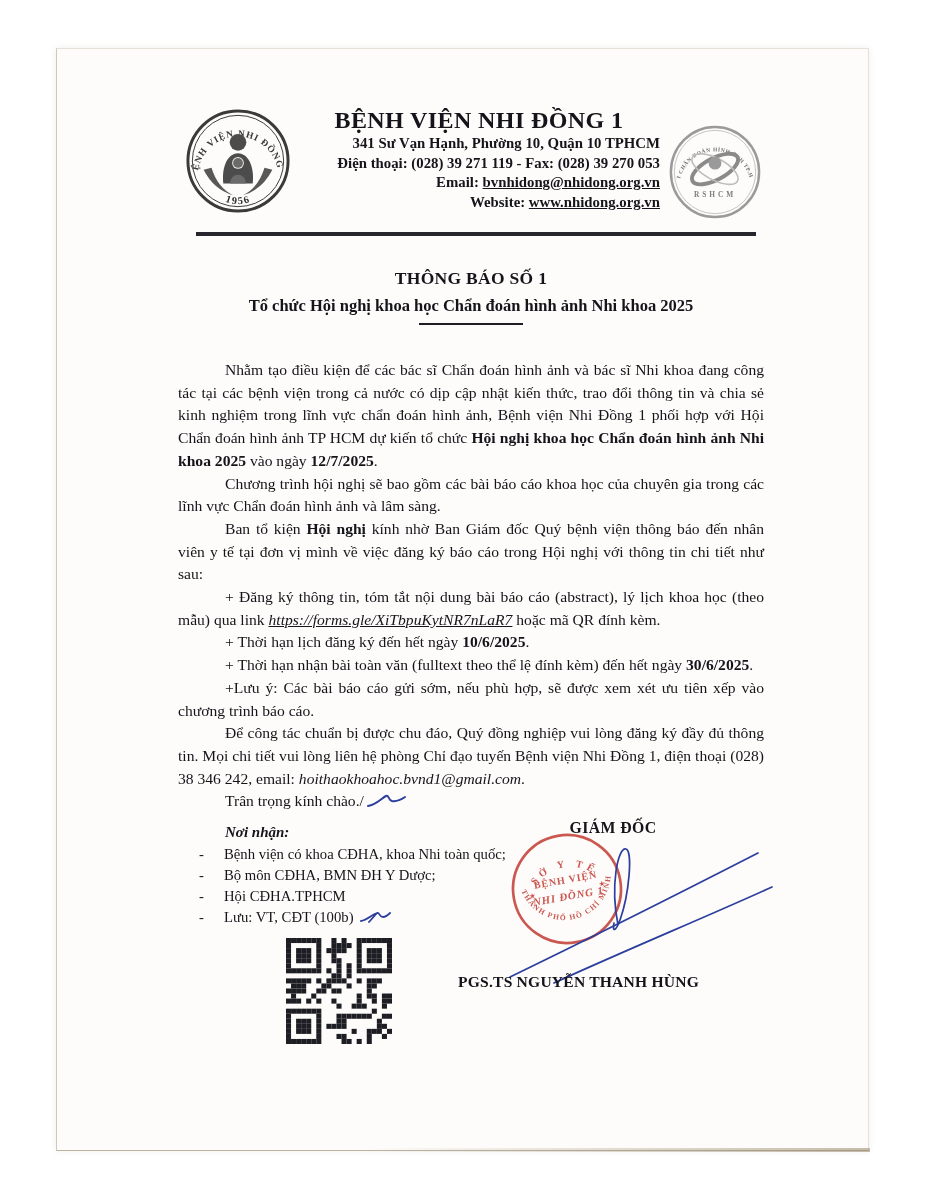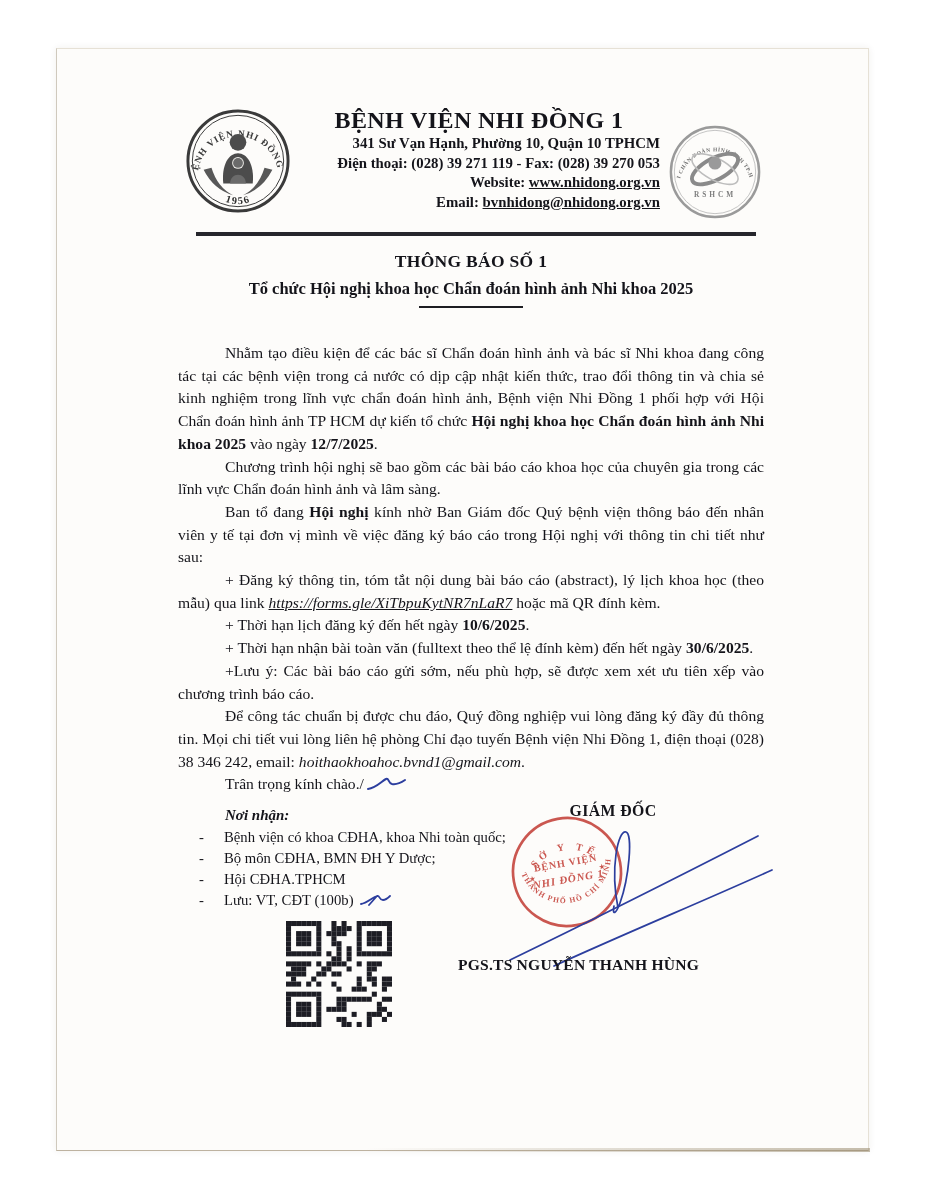--- a/index.html
+++ b/index.html
@@ -22,21 +22,21 @@
   
   .letterhead { display:flex; align-items:flex-start; }
   .logo-left { width:108px; flex:0 0 108px; margin:2px 0 0 6px; }
   .logo-right { width:98px; flex:0 0 98px; margin-top:18px; }
   .head-center { flex:1; text-align:center; padding:0 6px; }
   .hosp-name { font-size:24px; font-weight:bold; letter-spacing:.4px; margin-top:2px; }
   .head-line { font-size:14.8px; font-weight:bold; line-height:19.5px;text-align:right; }
   .head-line .u { text-decoration:underline; }
   .rule { height:4px; background:#26262c; margin:11px 8px 0 18px; }
   
-  .title-block { margin-top:15px; text-align:center; }
+  .title-block { margin-top:32px; text-align:center; }
   .t1 { font-size:17.5px; font-weight:bold; letter-spacing:.3px; }
   .t2 { font-size:16.5px; font-weight:bold; margin-top:7px; }
   .title-underline { width:104px; height:2px; background:#1d1d22; margin:7px auto 0 auto; }
   
   .body-text { margin-top:34px; }
   .para { font-size:15.6px; line-height:22.7px; text-align:justify; text-indent:47px; margin:0; }
   .para .b { font-weight:bold; }
   .para .i { font-style:italic; }
   .para .u { text-decoration:underline; }
   .closing { text-align:left; }
@@ -84,22 +84,22 @@
       </g>
       <text font-size="10.5" font-weight="bold" fill="#2e2e2e" letter-spacing="1.5">
         <textPath href="#llBot" startOffset="50%" text-anchor="middle">1956</textPath>
       </text>
     </svg>
 
     <div class="head-center">
       <div class="hosp-name">BỆNH VIỆN NHI ĐỒNG 1</div>
       <div class="head-line">341 Sư Vạn Hạnh, Phường 10, Quận 10 TPHCM</div>
       <div class="head-line">Điện thoại: (028) 39 271 119 - Fax: (028) 39 270 053</div>
+      <div class="head-line"><span>Email: </span><span class="u">bvnhidong@nhidong.org.vn</span></div>
       <div class="head-line"><span>Website: </span><span class="u">www.nhidong.org.vn</span></div>
-      <div class="head-line"><span>Email: </span><span class="u">bvnhidong@nhidong.org.vn</span></div>
     </div>
 
     <svg class="logo-right" viewBox="0 0 100 100">
       <ellipse cx="50" cy="50" rx="45" ry="46" fill="none" stroke="#9a9a9a" stroke-width="2.5"></ellipse>
       <ellipse cx="50" cy="50" rx="41.5" ry="42.5" fill="none" stroke="#b5b5b5" stroke-width="0.8"></ellipse>
       <defs>
           <path id="rlTop" d="M 14,58 A 37,38 0 0 1 86,58" fill="none"></path>
         </defs>
       <text font-size="5.6" font-weight="bold" fill="#6f6f6f" letter-spacing=".6">
         <textPath href="#rlTop" startOffset="50%" text-anchor="middle">HỘI CHẨN ĐOÁN HÌNH ẢNH TP.HCM</textPath>
@@ -117,21 +117,21 @@
 
   <div class="title-block">
     <div class="t1">THÔNG BÁO SỐ 1</div>
     <div class="t2">Tổ chức Hội nghị khoa học Chẩn đoán hình ảnh Nhi khoa 2025</div>
     <div class="title-underline"></div>
   </div>
 
   <div class="body-text">
       <p class="para"><span>Nhằm tạo điều kiện để các bác sĩ Chẩn đoán hình ảnh và bác sĩ Nhi khoa đang công tác tại các bệnh viện trong cả nước có dịp cập nhật kiến thức, trao đổi thông tin và chia sẻ kinh nghiệm trong lĩnh vực chẩn đoán hình ảnh, Bệnh viện Nhi Đồng 1 phối hợp với Hội Chẩn đoán hình ảnh TP HCM dự kiến tổ chức </span><span class="b">Hội nghị khoa học Chẩn đoán hình ảnh Nhi khoa 2025</span><span> vào ngày </span><span class="b">12/7/2025</span><span>.</span></p>
       <p class="para"><span>Chương trình hội nghị sẽ bao gồm các bài báo cáo khoa học của chuyên gia trong các lĩnh vực Chẩn đoán hình ảnh và lâm sàng.</span></p>
-      <p class="para"><span>Ban tổ đang </span><span class="b">Hội nghị</span><span> kính nhờ Ban Giám đốc Quý bệnh viện thông báo đến nhân viên y tế tại đơn vị mình về việc đăng ký báo cáo trong Hội nghị với thông tin chi tiết như sau:</span></p>
+      <p class="para"><span>Ban tổ kiện </span><span class="b">Hội nghị</span><span> kính nhờ Ban Giám đốc Quý bệnh viện thông báo đến nhân viên y tế tại đơn vị mình về việc đăng ký báo cáo trong Hội nghị với thông tin chi tiết như sau:</span></p>
       <p class="para"><span>+ Đăng ký thông tin, tóm tắt nội dung bài báo cáo (abstract), lý lịch khoa học (theo mẫu) qua link </span><span class="i u">https://forms.gle/XiTbpuKytNR7nLaR7</span><span> hoặc mã QR đính kèm.</span></p>
       <p class="para"><span>+ Thời hạn lịch đăng ký đến hết ngày </span><span class="b">10/6/2025</span><span>.</span></p>
       <p class="para"><span>+ Thời hạn nhận bài toàn văn (fulltext theo thể lệ đính kèm) đến hết ngày </span><span class="b">30/6/2025</span><span>.</span></p>
       <p class="para"><span>+Lưu ý: Các bài báo cáo gửi sớm, nếu phù hợp, sẽ được xem xét ưu tiên xếp vào chương trình báo cáo.</span></p>
       <p class="para"><span>Để công tác chuẩn bị được chu đáo, Quý đồng nghiệp vui lòng đăng ký đầy đủ thông tin. Mọi chi tiết vui lòng liên hệ phòng Chỉ đạo tuyến Bệnh viện Nhi Đồng 1, điện thoại (028) 38 346 242, email: </span><span class="i">hoithaokhoahoc.bvnd1@gmail.com</span><span>.</span></p>
     </div>
 
   <p class="para closing">
     <span>Trân trọng kính chào./</span><svg class="flourish" width="40" height="16" viewBox="0 0 40 16">
       <path d="M2,13 C10,12 16,5 20,3 C23,1.6 22,7 26,8 C31,9 36,6 39,4" fill="none" stroke="#2c3e9e" stroke-width="2" stroke-linecap="round"></path>

